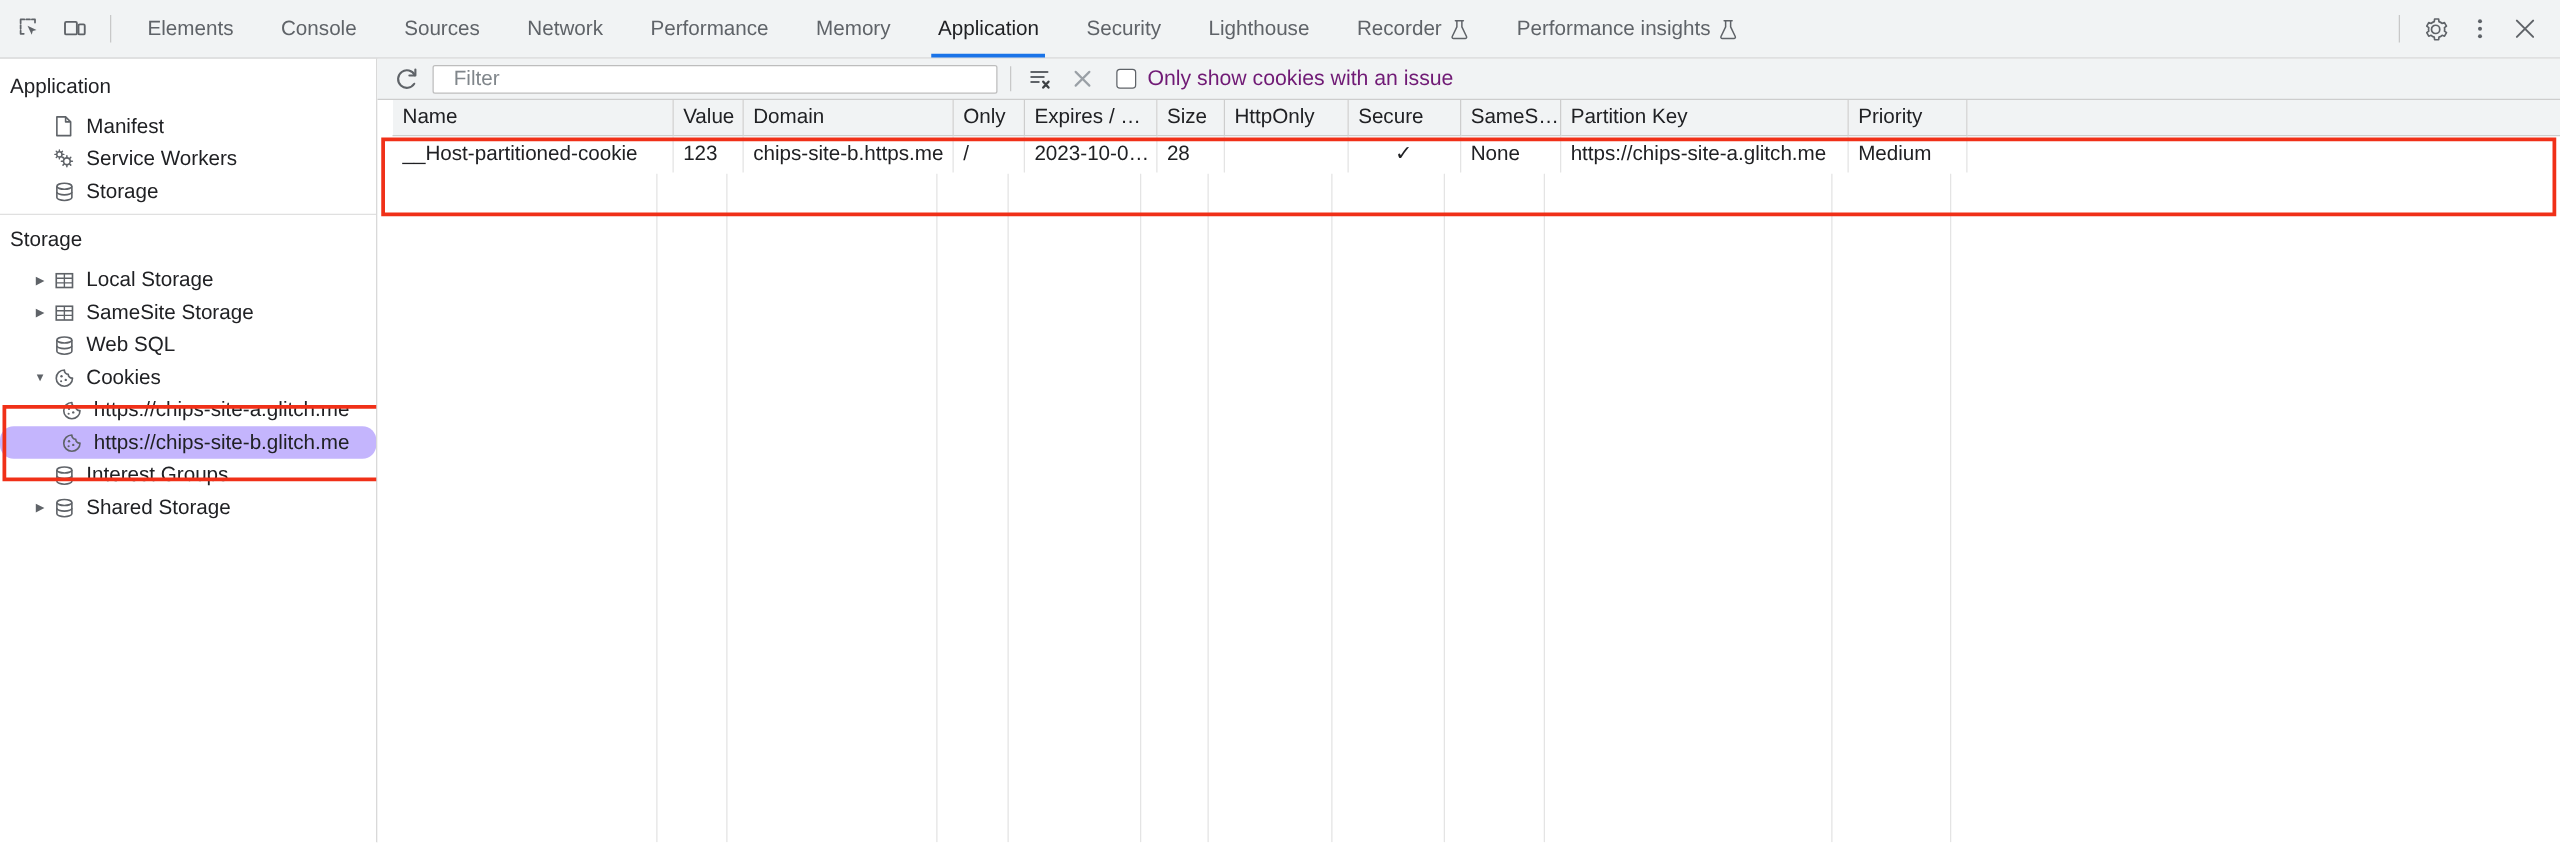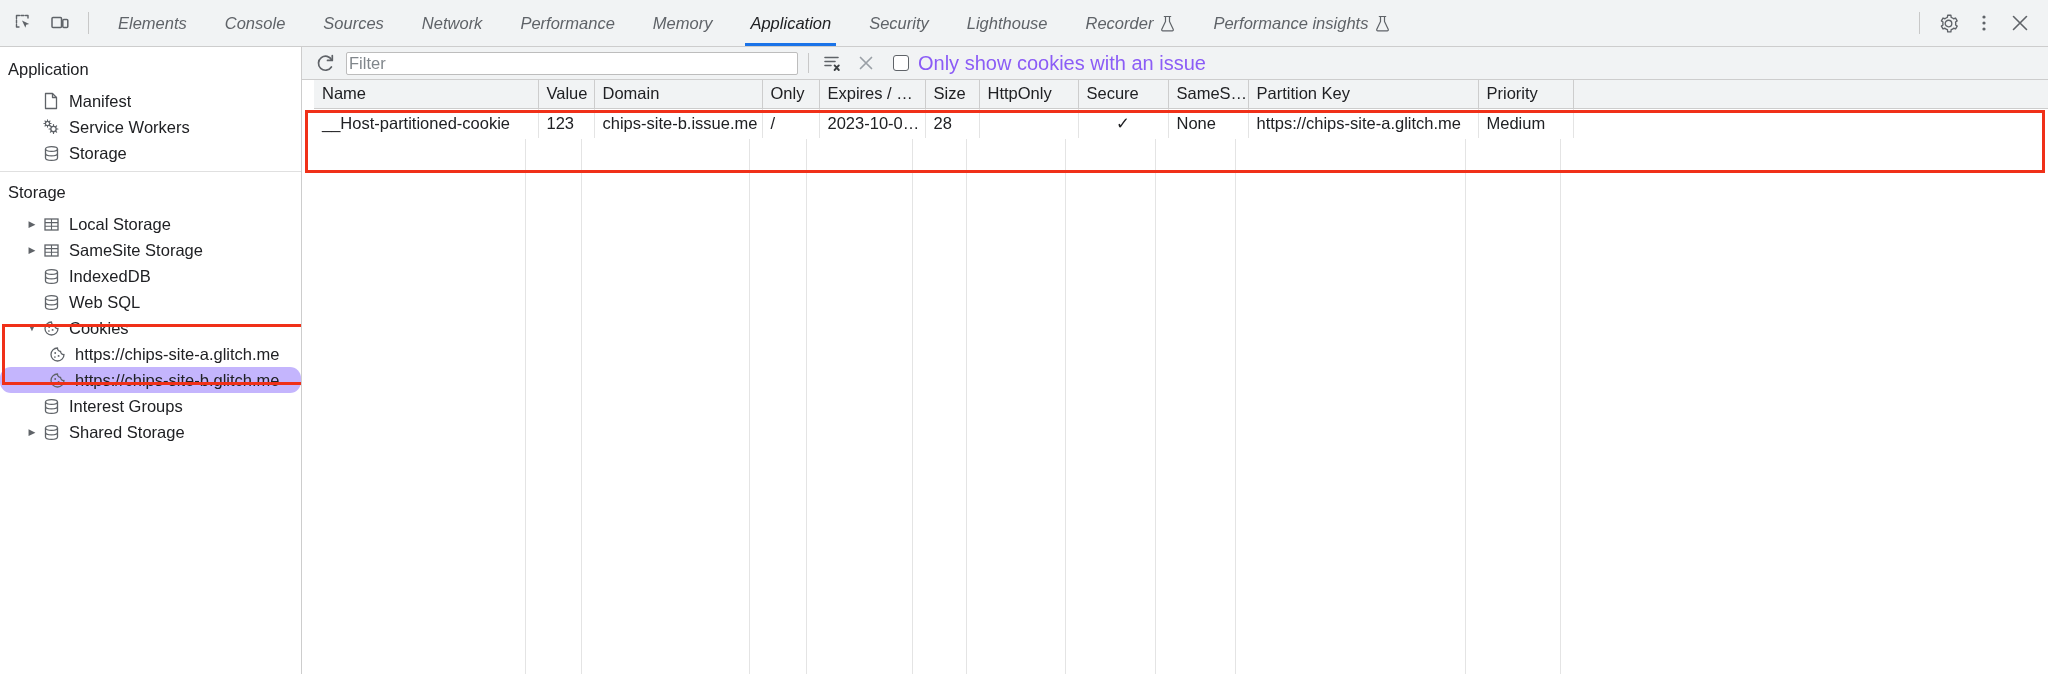--- a/index.html
+++ b/index.html
@@ -25,21 +25,21 @@
   }
   .tb-icon {
     width: 36px; height: 36px;
     display: flex; align-items: center; justify-content: center;
     color: #5f6368; flex: 0 0 auto;
   }
   .tb-icon svg { display:block; }
   .tb-sep {
     width: 1px; height: 22px; background: #c8c8c8; margin: 0 10px; flex:0 0 auto;
   }
-  .tabs { display: flex; align-items: center; height: 100%; font-style: italic; }
+  .tabs { display: flex; align-items: center; height: 100%; }
   .tab {
     height: 100%;
     display: flex; align-items: center; gap: 7px;
     padding: 0 19px;
     font-size: 16.5px;
     color: #5f6368;
     white-space: nowrap;
     position: relative;
   }
   .tab.active { color: #202124; }
@@ -125,28 +125,28 @@
   }
   .filter-input {
     flex: 0 0 auto;
     width: 452px;
     height: 23px;
     background: #fff;
     border: 1px solid #bdbdbd;
     border-radius: 2px;
     font-size: 16.5px;
     color: #a16207;
-    padding: 0 2px;
+    padding: 0 16px;
     font-family: "Liberation Sans", sans-serif;
   }
   .filter-input::placeholder { color: #80868b; }
   .fb-sep { width:1px; height:20px; background:#c8c8c8; flex:0 0 auto; margin:0 2px; }
   .fb-check {
     display: flex; align-items: center; gap: 9px;
-    font-size: 20px; color: #8b5cf6; white-space: nowrap;
+    font-size: 17px; color: #701a75; white-space: nowrap;
     margin-left: 6px;
   }
   .cbox {
     width: 16px; height: 16px;
     border: 1.6px solid #5f6368;
     border-radius: 3px;
     background: #fff;
     flex: 0 0 auto;
   }
 
@@ -350,31 +350,20 @@
         <span class="sb-arrow">▶</span>
         <span class="sb-ico">
           <svg width="17" height="17" viewBox="0 0 17 17">
             <rect x="2" y="3" width="13" height="11" stroke="#5f6368" stroke-width="1.3" fill="none"></rect>
             <path d="M2 6.6h13M2 10.3h13M8.5 3v11" stroke="#5f6368" stroke-width="1.1"></path>
           </svg>
         </span>
         <span class="sb-label">SameSite Storage</span>
       </div>
 
-      <div class="sb-item indent-1">
-        <span class="sb-arrow none">▶</span>
-        <span class="sb-ico">
-          <svg width="17" height="17" viewBox="0 0 17 17">
-            <ellipse cx="8.5" cy="4" rx="6" ry="2.4" stroke="#5f6368" stroke-width="1.3" fill="none"></ellipse>
-            <path d="M2.5 4v4.5c0 1.3 2.7 2.4 6 2.4s6-1.1 6-2.4V4" stroke="#5f6368" stroke-width="1.3" fill="none"></path>
-            <path d="M2.5 8.5V13c0 1.3 2.7 2.4 6 2.4s6-1.1 6-2.4V8.5" stroke="#5f6368" stroke-width="1.3" fill="none"></path>
-          </svg>
-        </span>
-        <span class="sb-label">IndexedDB</span>
-      </div>
 
       <div class="sb-item indent-1">
         <span class="sb-arrow none">▶</span>
         <span class="sb-ico">
           <svg width="17" height="17" viewBox="0 0 17 17">
             <ellipse cx="8.5" cy="4" rx="6" ry="2.4" stroke="#5f6368" stroke-width="1.3" fill="none"></ellipse>
             <path d="M2.5 4v4.5c0 1.3 2.7 2.4 6 2.4s6-1.1 6-2.4V4" stroke="#5f6368" stroke-width="1.3" fill="none"></path>
             <path d="M2.5 8.5V13c0 1.3 2.7 2.4 6 2.4s6-1.1 6-2.4V8.5" stroke="#5f6368" stroke-width="1.3" fill="none"></path>
           </svg>
         </span>
@@ -504,21 +493,21 @@
               <th>SameSite</th>
               <th>Partition Key</th>
               <th>Priority</th>
               <th></th>
             </tr>
           </thead>
           <tbody>
             <tr>
               <td>__Host-partitioned-cookie</td>
               <td>123</td>
-              <td>chips-site-b.issue.me</td>
+              <td>chips-site-b.https.me</td>
               <td>/</td>
               <td>2023-10-07…</td>
               <td>28</td>
               <td></td>
               <td class="center">✓</td>
               <td>None</td>
               <td>https://chips-site-a.glitch.me</td>
               <td>Medium</td>
               <td></td>
             </tr>

